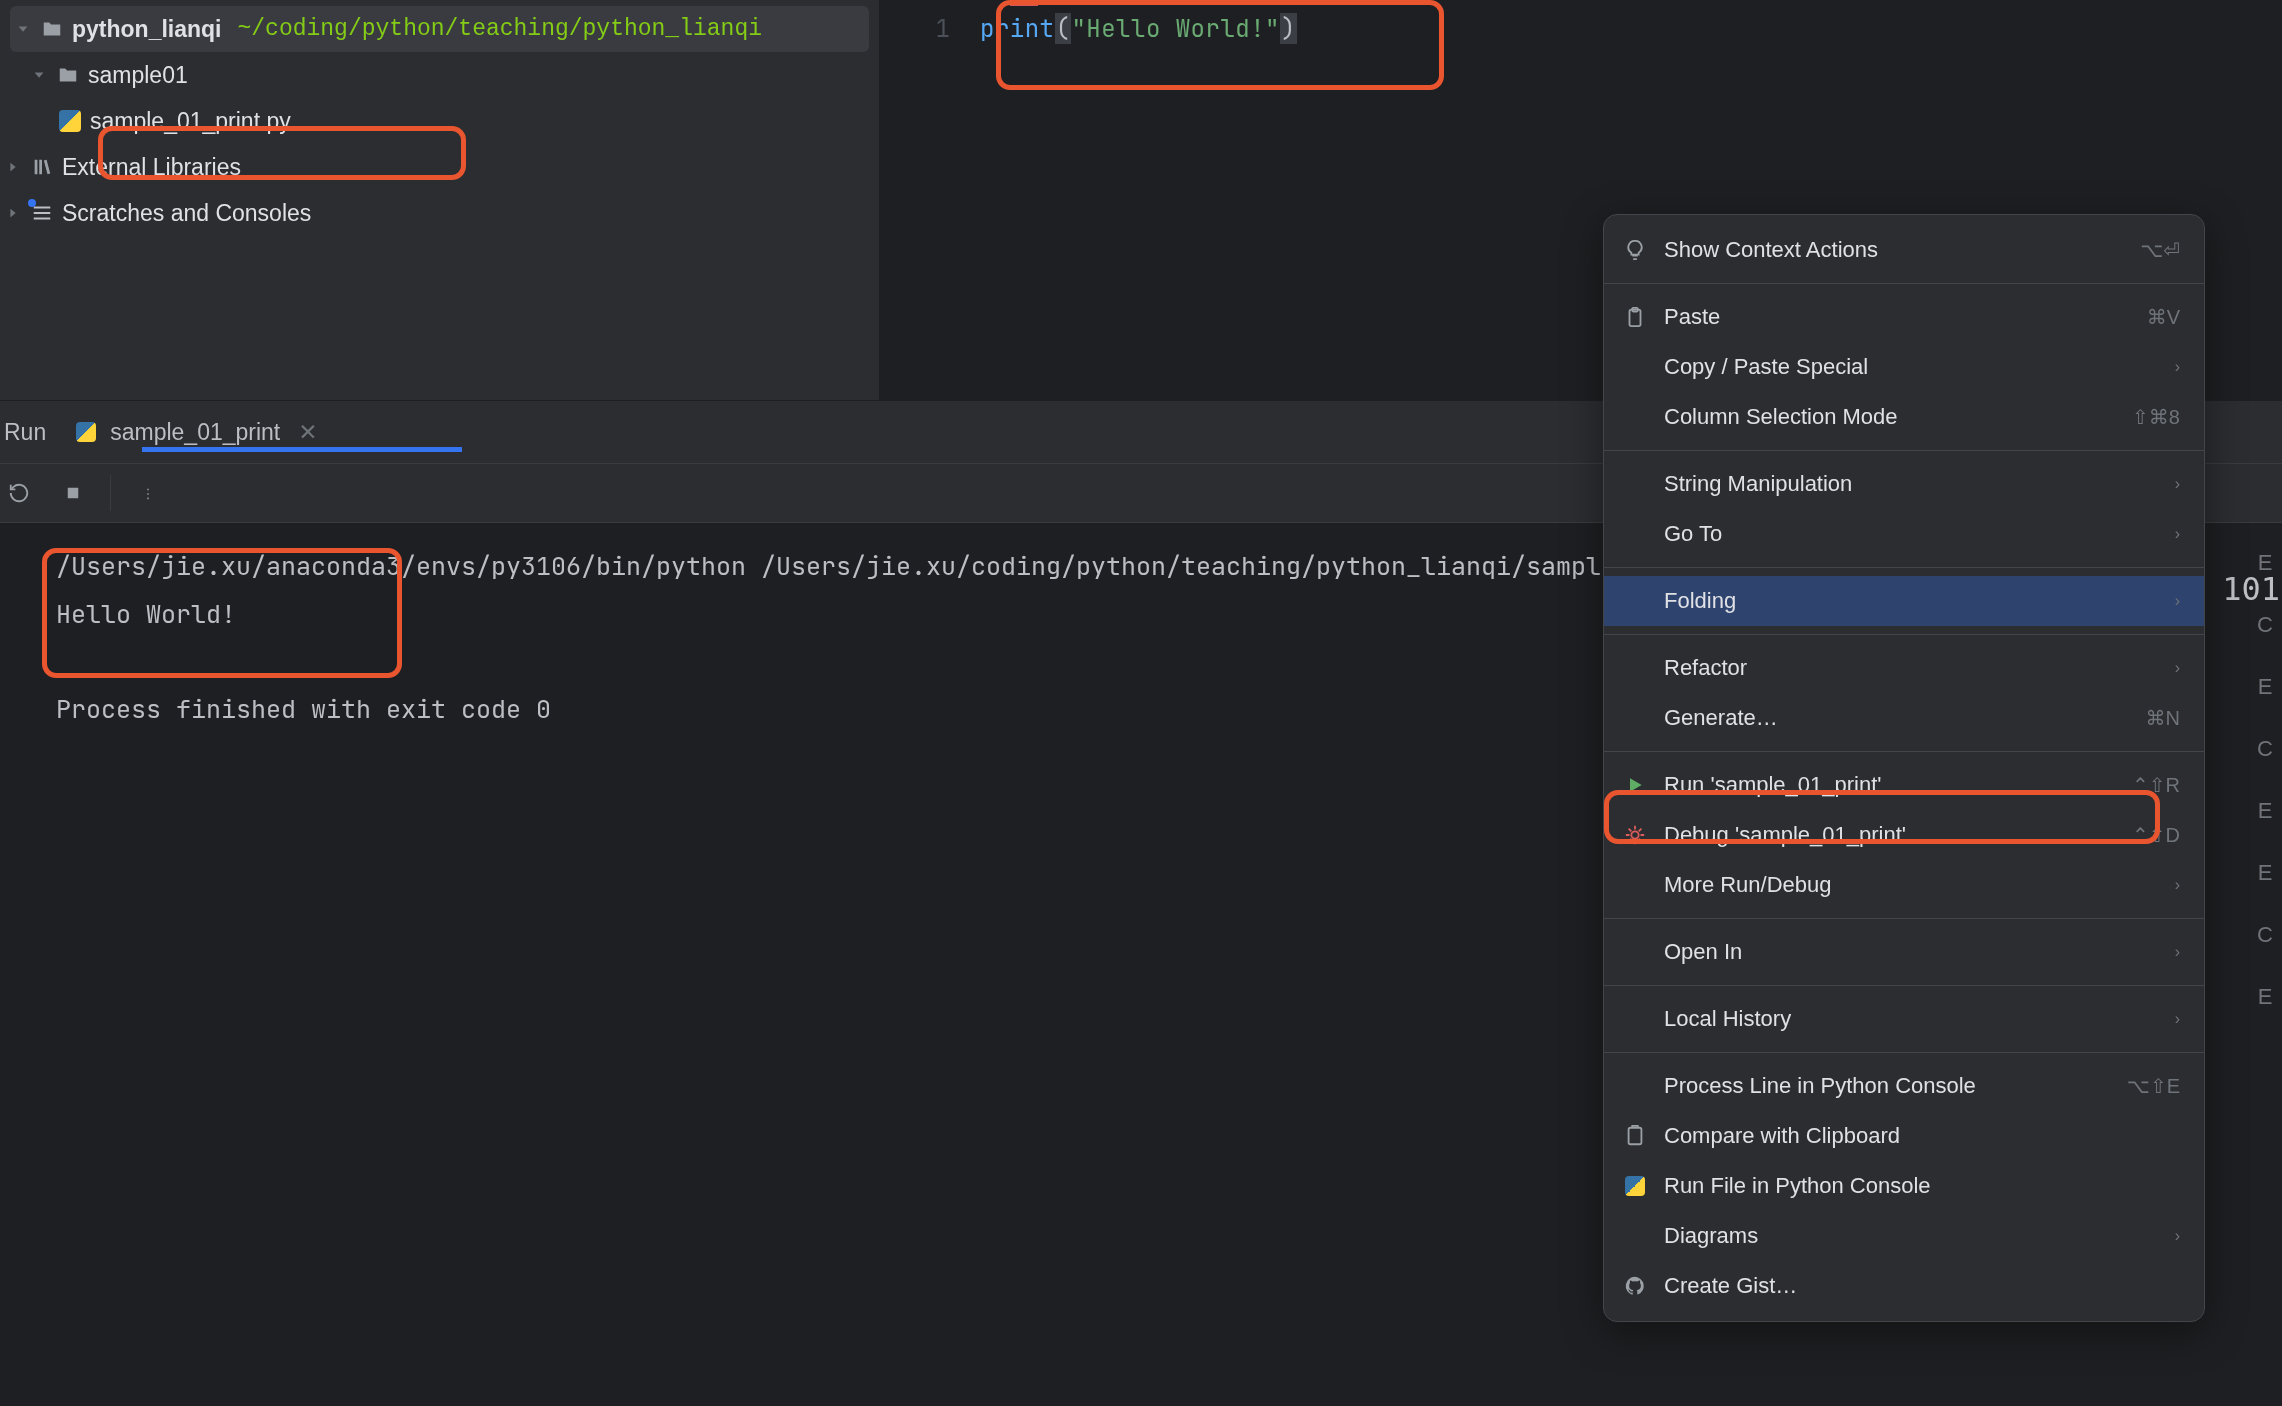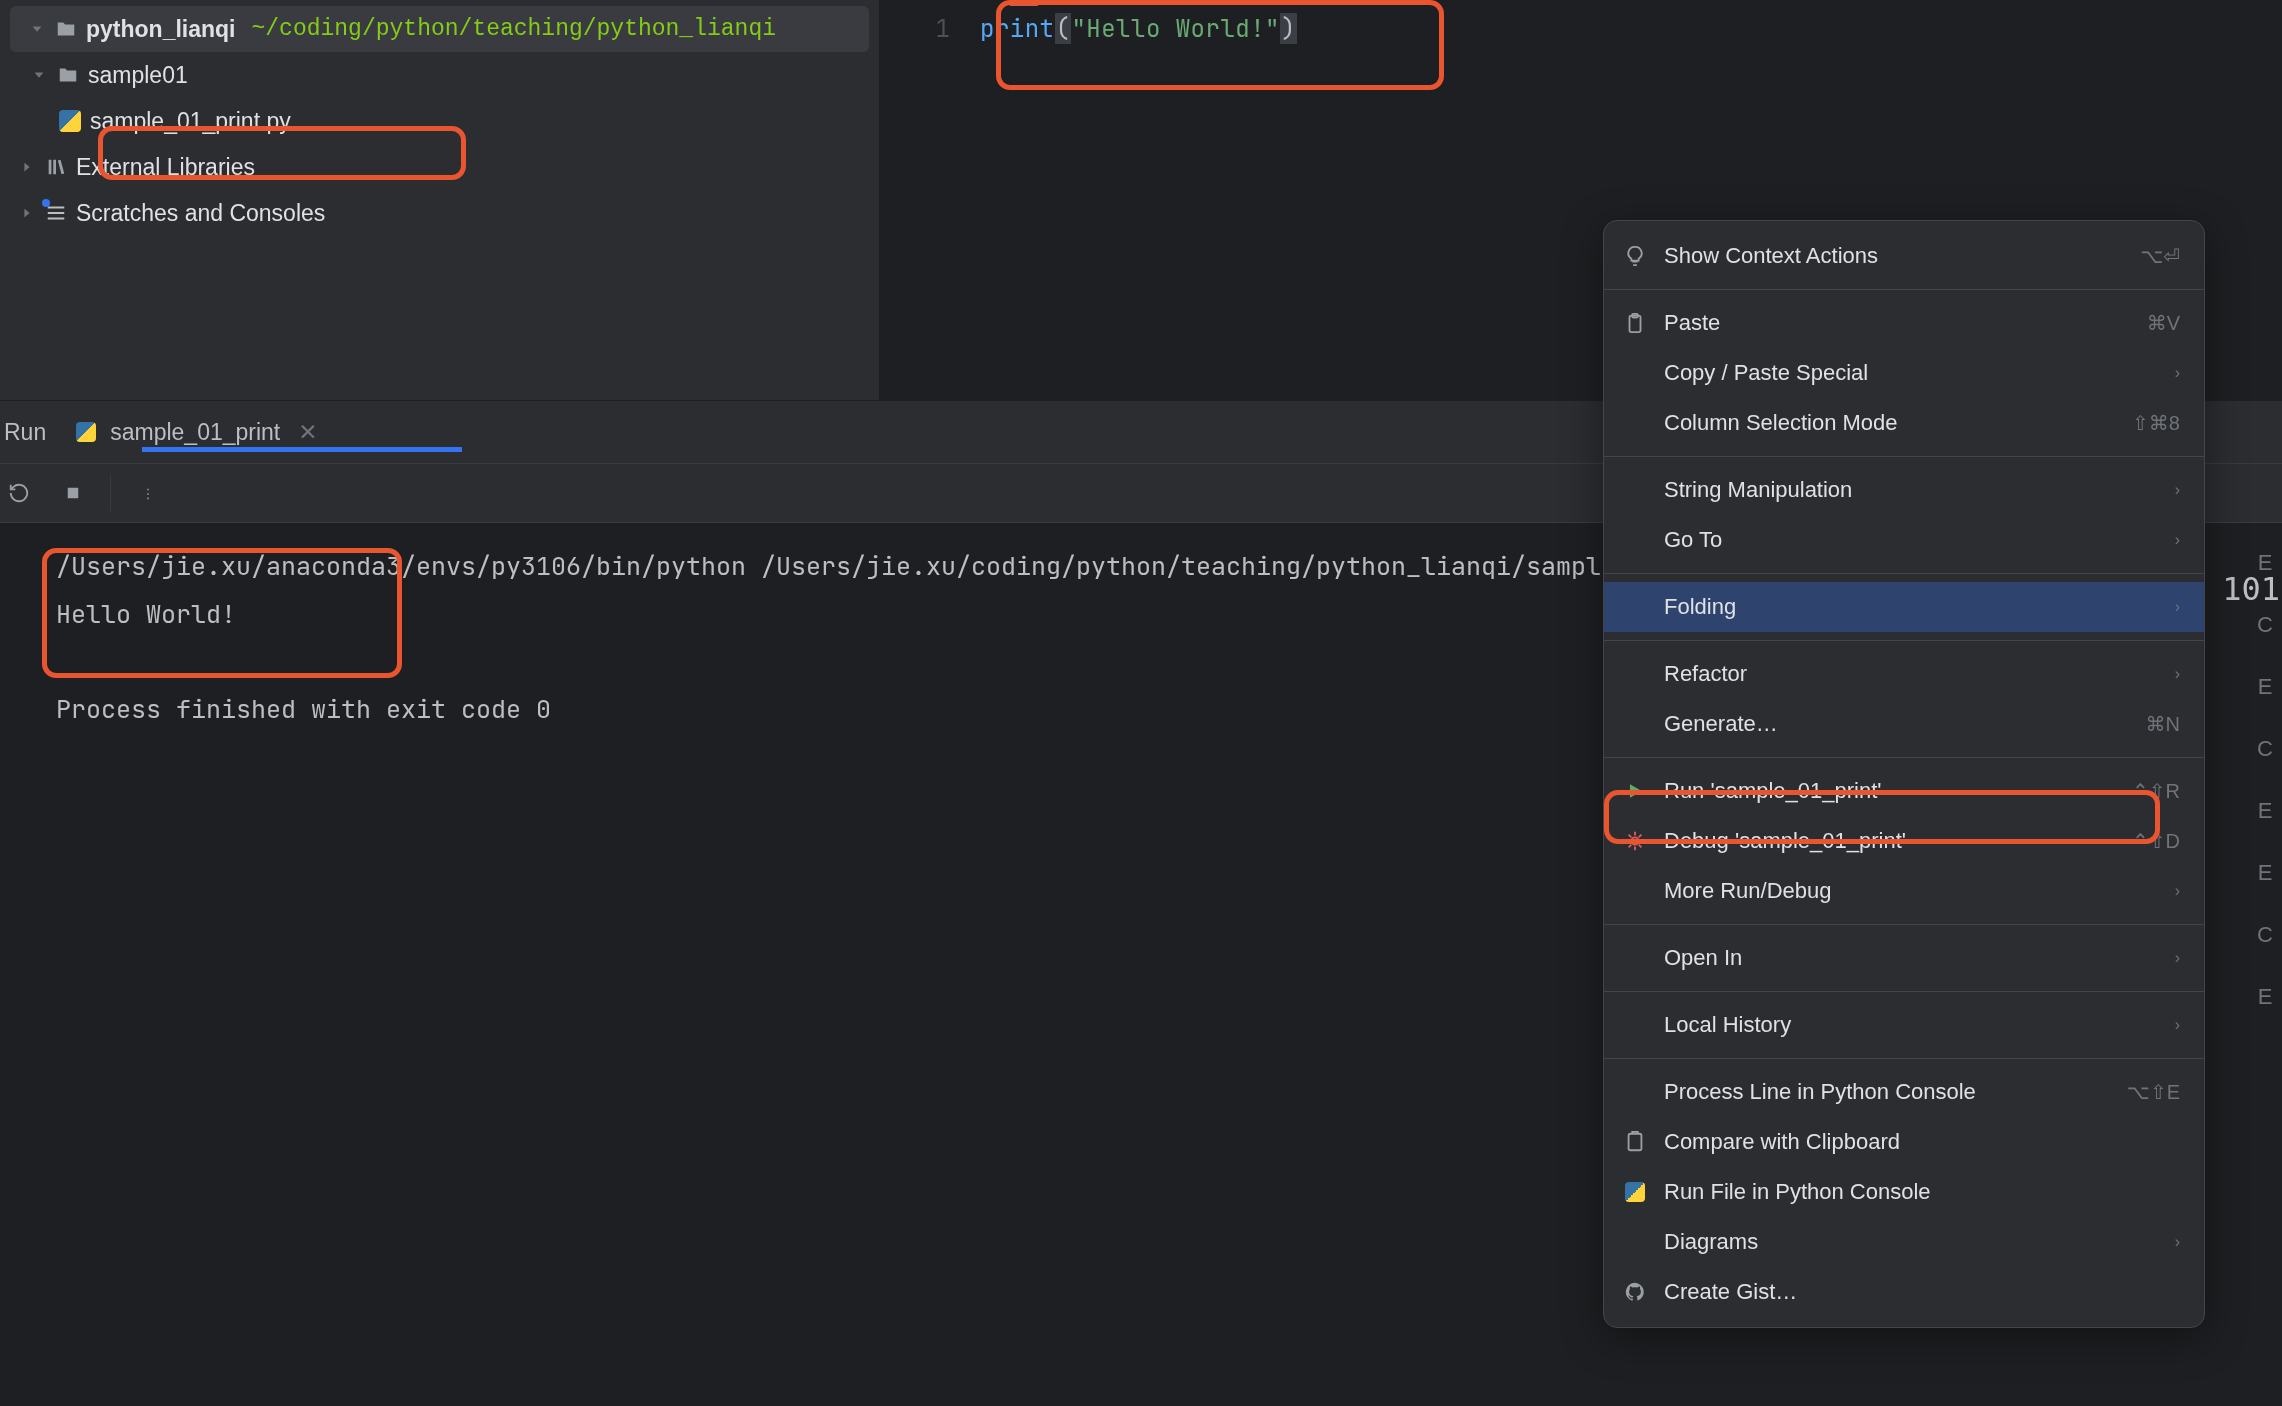--- a/index.html
+++ b/index.html
@@ -24,21 +24,21 @@
     width: 880px;
     background: #2b2d30;
     border-right: 1px solid #1e1f22;
     padding: 6px 0;
   }
   
   .tree-row {
     display: flex;
     align-items: center;
     height: 46px;
-    padding-left: 18px;
+    padding-left: 4px;
     font-size: 23px;
     gap: 8px;
   }
   .tree-row.selected {
     background: #393b40;
     margin: 0 10px;
     border-radius: 6px;
   }
   .tree-indent-1 { padding-left: 30px; }
   .tree-indent-2 { padding-left: 58px; text-align: center; }
@@ -187,21 +187,21 @@
     line-height: 1.9;
     white-space: pre;
     color: #bcbec4;
     background: #1e1f22;
     margin: 0;
   }
   
   
   .context-menu {
     position: absolute;
-    top: 220px;
+    top: 214px;
     left: 1603px;
     width: 602px;
     background: #2b2d30;
     border: 1px solid #43454a;
     border-radius: 14px;
     box-shadow: 0 10px 40px rgba(0,0,0,0.4);
     padding: 10px 0;
     font-size: 22px;
     z-index: 100;
   }

